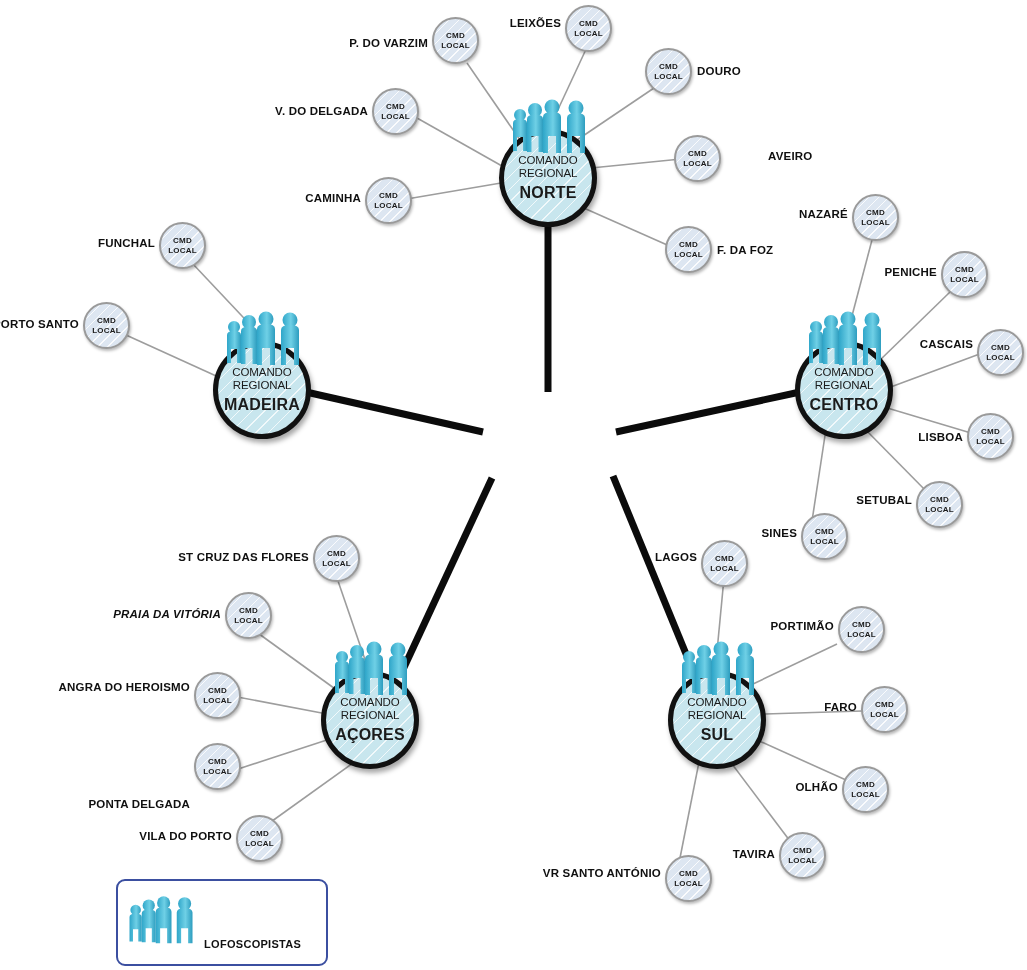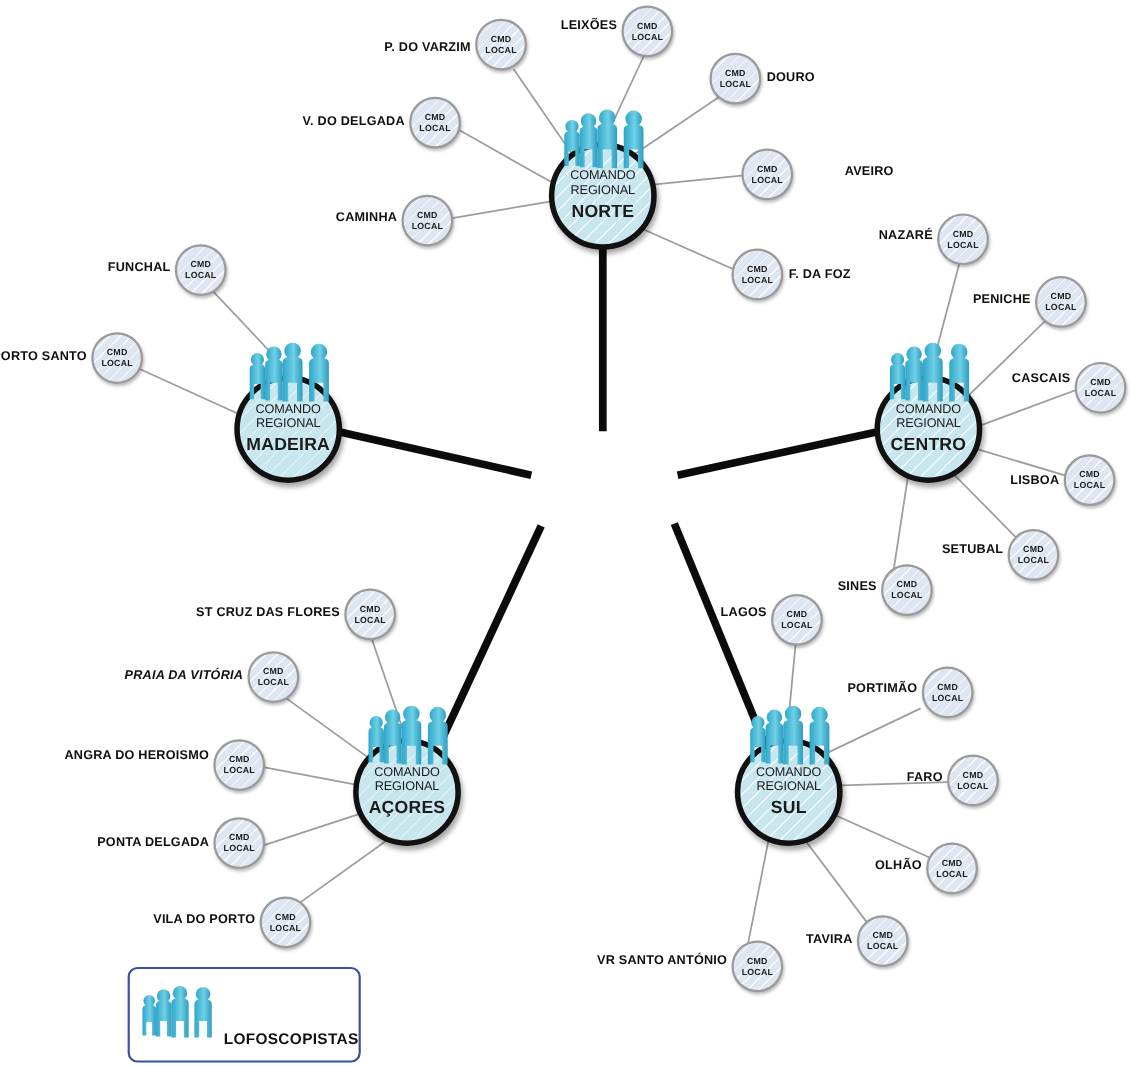--- a/index.html
+++ b/index.html
@@ -136,21 +136,21 @@
     align-items: center;
     z-index: 15;
   }
   #legend-box .legend-icon-wrap {
     width: 86px;
     display: flex;
     align-items: center;
     justify-content: center;
   }
   #legend-box .legend-text {
-    font-size: 14px;
+    font-size: 11px;
     font-weight: bold;
     color: #111111;
     letter-spacing: 0.3px;
     margin-top: 42px;
   }
 </style>
 </head>
 <body>
 
 <div id="diagram-root">
@@ -440,21 +440,21 @@
   <div class="node local-node" style="left:194px; top:672px;">
     <span>CMD</span>
     <span>LOCAL</span>
   </div>
   <div class="place-label lbl-left" style="left:190px; top:681px;">ANGRA DO HEROISMO</div>
 
   <div class="node local-node" style="left:194px; top:743px;">
     <span>CMD</span>
     <span>LOCAL</span>
   </div>
-  <div class="place-label lbl-left" style="left:190px; top:760px;text-align:center;">PONTA DELGADA</div>
+  <div class="place-label lbl-left" style="left:190px; top:798px;text-align:center;">PONTA DELGADA</div>
 
   <div class="node local-node" style="left:236px; top:815px;">
     <span>CMD</span>
     <span>LOCAL</span>
   </div>
   <div class="place-label lbl-left" style="left:232px; top:830px;">VILA DO PORTO</div>
 
   <div class="node local-node" style="left:159px; top:222px;">
     <span>CMD</span>
     <span>LOCAL</span>

